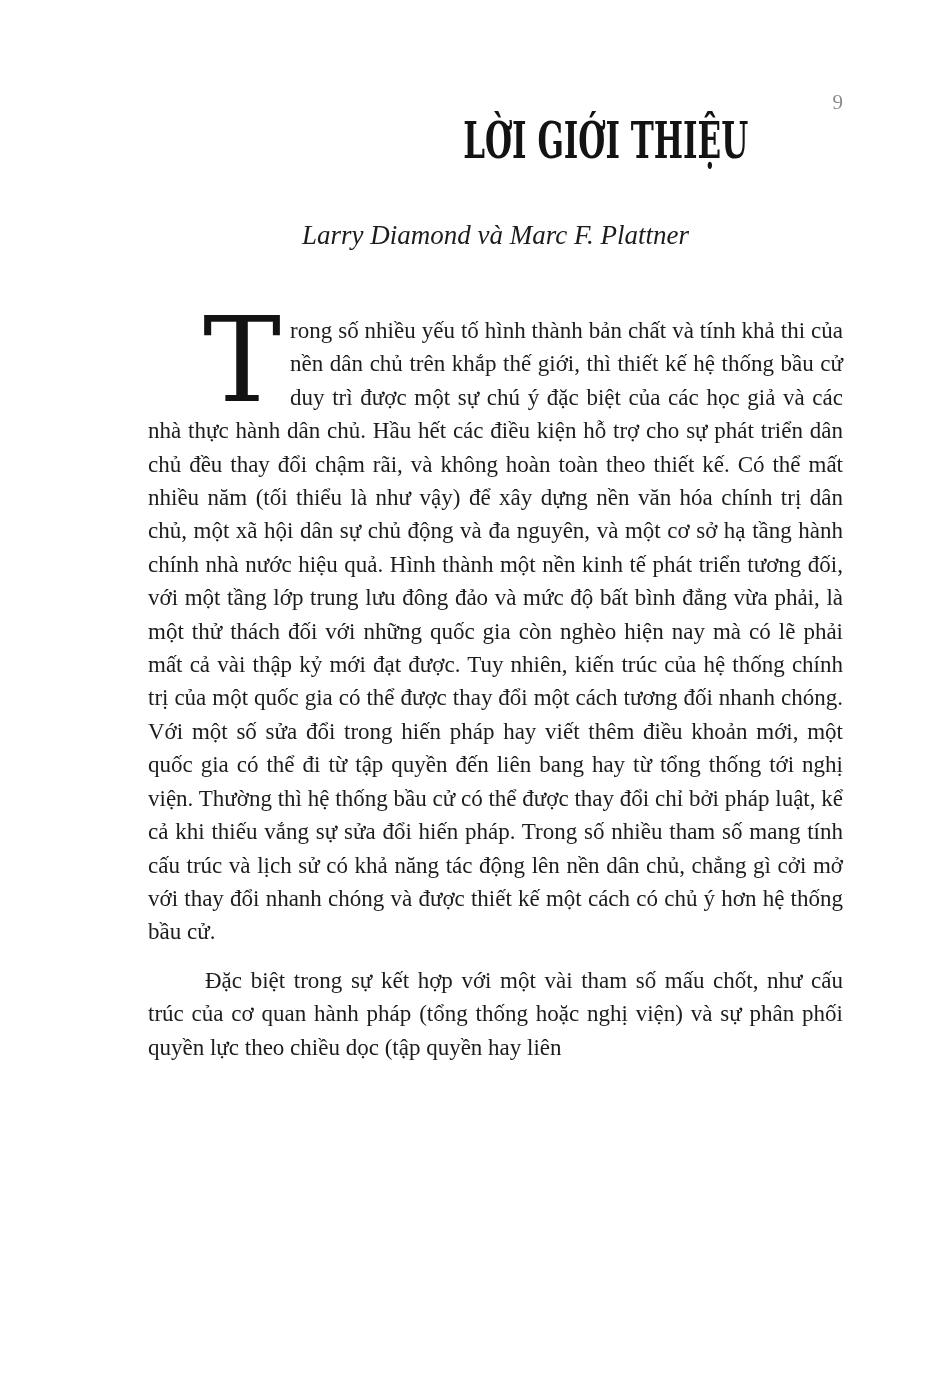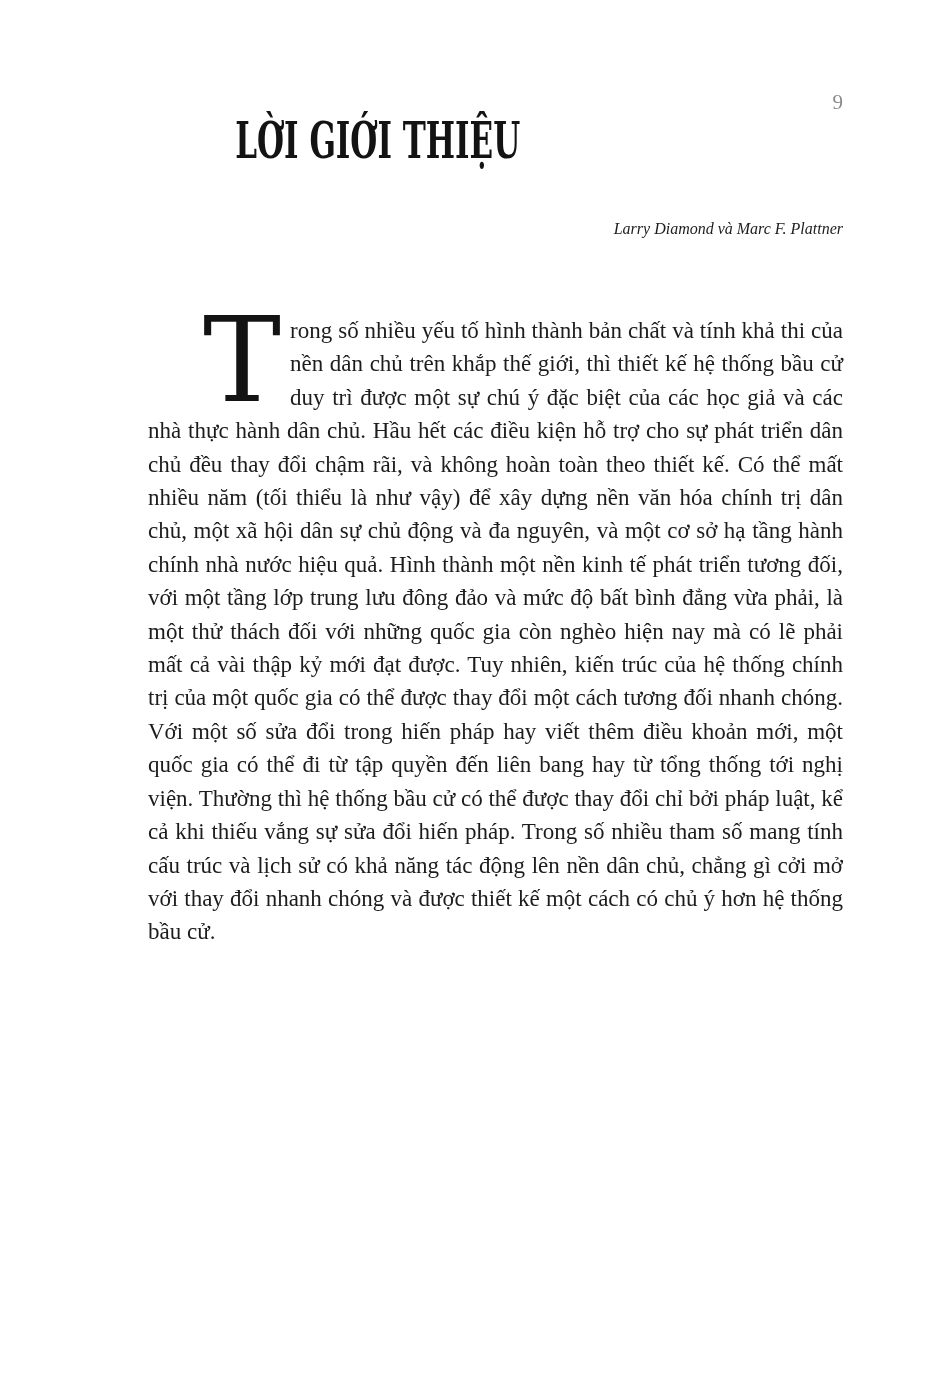--- a/index.html
+++ b/index.html
@@ -22,45 +22,45 @@
     left: 148px;
     width: 695px;
     text-align: right;
     font-size: 21px;
     color: #8b8b8b;
     font-family: "Liberation Serif", "DejaVu Serif", serif;
   }
   .title-wrap {
     position: absolute;
     top: 114px;
-    left: 148px;
+    left: 140px;
     width: 695px;
-    text-align: left;
+    text-align: right;
   }
   .title {
     display: inline-block;
     margin: 0;
     font-family: "DejaVu Serif", "Liberation Serif", serif;
     font-weight: 700;
     font-size: 50px;
     line-height: 1.05;
     letter-spacing: 0px;
     color: #131313;
     transform: scale(0.62, 1.02);
     transform-origin: center top;
     white-space: nowrap;
   }
   .byline {
     position: absolute;
     top: 220px;
     left: 148px;
     width: 695px;
-    text-align: right;
+    text-align: center;
     font-style: italic;
-    font-size: 16px;
+    font-size: 27px;
     color: #1c1c1c;
   }
   .body-text {
     position: absolute;
     top: 314px;
     left: 148px;
     width: 695px;
     font-size: 23px;
     line-height: 33.4px;
     text-align: justify;
@@ -93,16 +93,17 @@
     <h1 class="title">LỜI GIỚI THIỆU</h1>
   </div>
 
   <div class="byline">Larry Diamond và Marc F. Plattner</div>
 
   <div class="body-text">
 
     <p class="para"><span class="dropcap">T</span><span>rong số nhiều yếu tố hình thành bản chất và tính khả thi của nền dân chủ trên khắp thế giới, thì thiết kế hệ thống bầu cử duy trì được một sự chú ý đặc biệt của các học giả và các nhà thực hành dân chủ. Hầu hết các điều kiện hỗ trợ cho sự phát triển dân chủ đều thay đổi chậm rãi, và không hoàn toàn theo thiết kế. Có thể mất nhiều năm (tối thiểu là như vậy) để xây dựng nền văn hóa chính trị dân chủ, một xã hội dân sự chủ động và đa nguyên, và một cơ sở hạ tầng hành chính nhà nước hiệu quả. Hình thành một nền kinh tế phát triển tương đối, với một tầng lớp trung lưu đông đảo và mức độ bất bình đẳng vừa phải, là một thử thách đối với những quốc gia còn nghèo hiện nay mà có lẽ phải mất cả vài thập kỷ mới đạt được. Tuy nhiên, kiến trúc của hệ thống chính trị của một quốc gia có thể được thay đổi một cách tương đối nhanh chóng. Với một số sửa đổi trong hiến pháp hay viết thêm điều khoản mới, một quốc gia có thể đi từ tập quyền đến liên bang hay từ tổng thống tới nghị viện. Thường thì hệ thống bầu cử có thể được thay đổi chỉ bởi pháp luật, kể cả khi thiếu vắng sự sửa đổi hiến pháp. Trong số nhiều tham số mang tính cấu trúc và lịch sử có khả năng tác động lên nền dân chủ, chẳng gì cởi mở với thay đổi nhanh chóng và được thiết kế một cách có chủ ý hơn hệ thống bầu cử.</span></p>
 
 
+    <p class="para indent">Đặc biệt trong sự kết hợp với một vài tham số mấu chốt, như cấu trúc của cơ quan hành pháp (tổng thống hoặc nghị viện) và sự phân phối quyền lực theo chiều dọc (tập quyền hay liên</p>
 
   </div>
 
 </div>
 
 </body></html>

